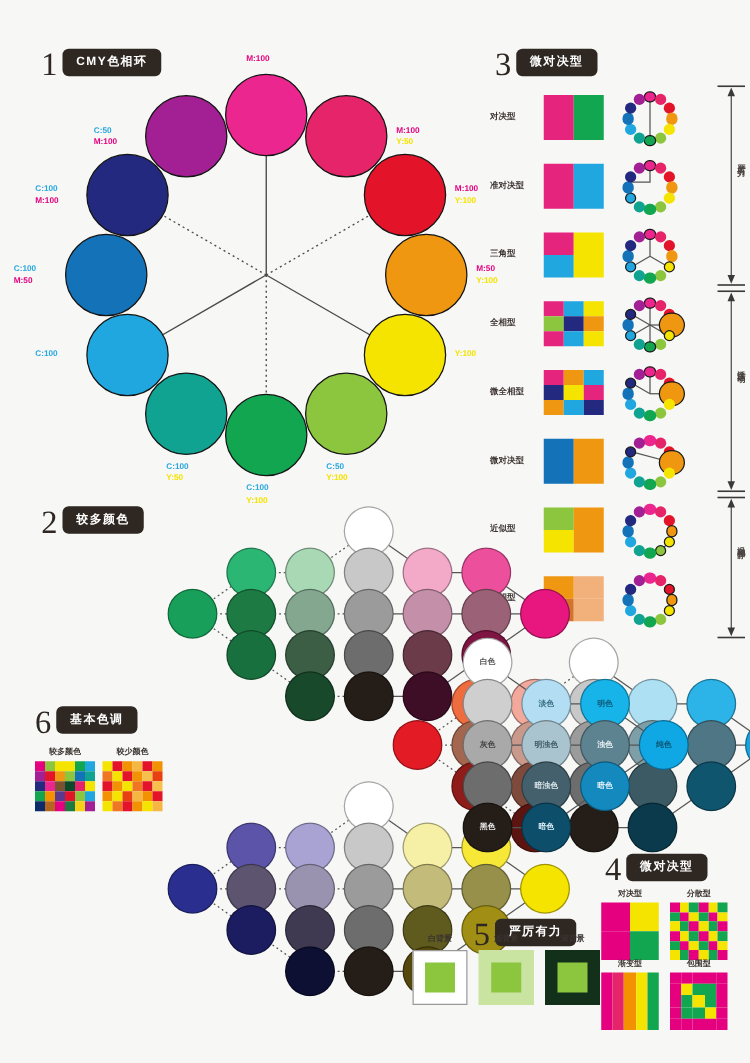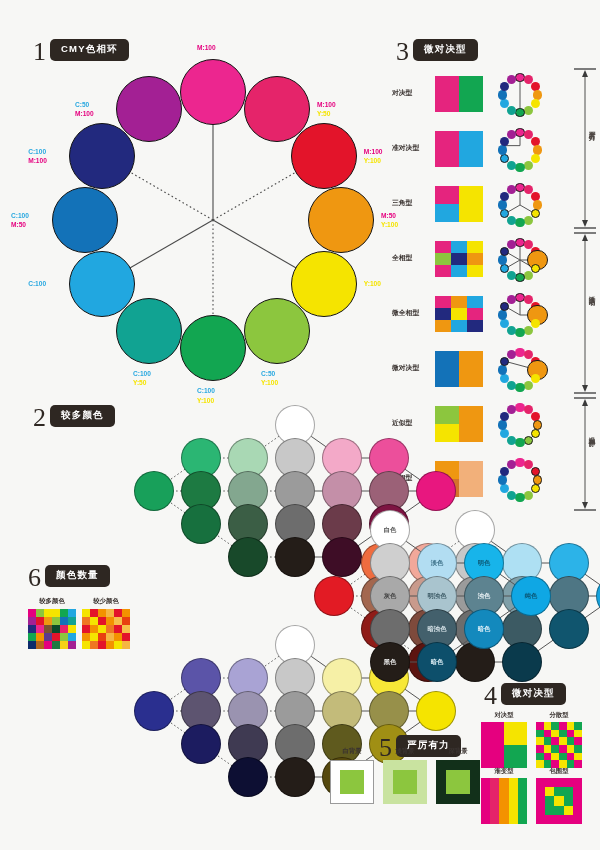--- a/index.html
+++ b/index.html
@@ -569,21 +569,21 @@
           <span class="tone-txt" style="color:#e6f3fa;">暗色</span>
         </div>
         <div class="dot tdot" style="left:27px;top:112px;width:40px;height:40px;background:#0d4f6b;">
           <span class="tone-txt" style="color:#dff0f7;">暗色</span>
         </div>
       </div>
     </div>
 
   <div class="sec-head" style="left:28px;top:563px;">
     <span class="sec-num">6</span>
-    <span class="sec-pill">颜色数量</span>
+    <span class="sec-pill">基本色调</span>
   </div>
   <div class="cap" style="left:28px;top:597px;width:48px;">较多颜色</div>
   <div class="cap" style="left:82px;top:597px;width:48px;">较少颜色</div>
   <div class="grid" id="cc-many" style="left:28px;top:609px;width:48px;height:40px;grid-template-columns:repeat(6,1fr);grid-template-rows:repeat(5,1fr);">
       <i style="background: rgb(229, 0, 127);"></i>
       <i style="background: rgb(140, 198, 62);"></i>
       <i style="background: rgb(245, 228, 0);"></i>
       <i style="background: rgb(245, 228, 0);"></i>
       <i style="background: rgb(18, 166, 81);"></i>
       <i style="background: rgb(33, 167, 224);"></i>

